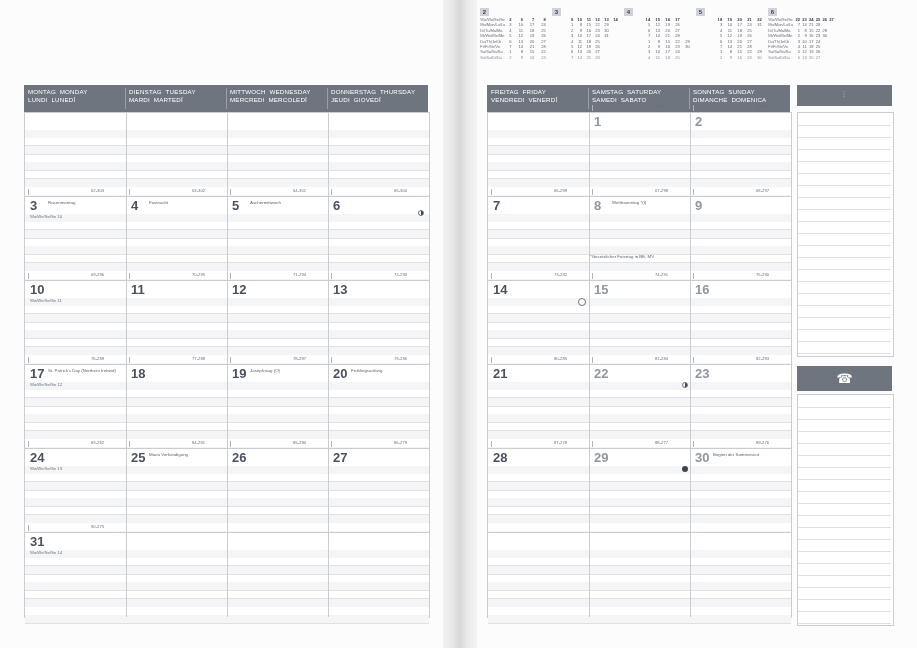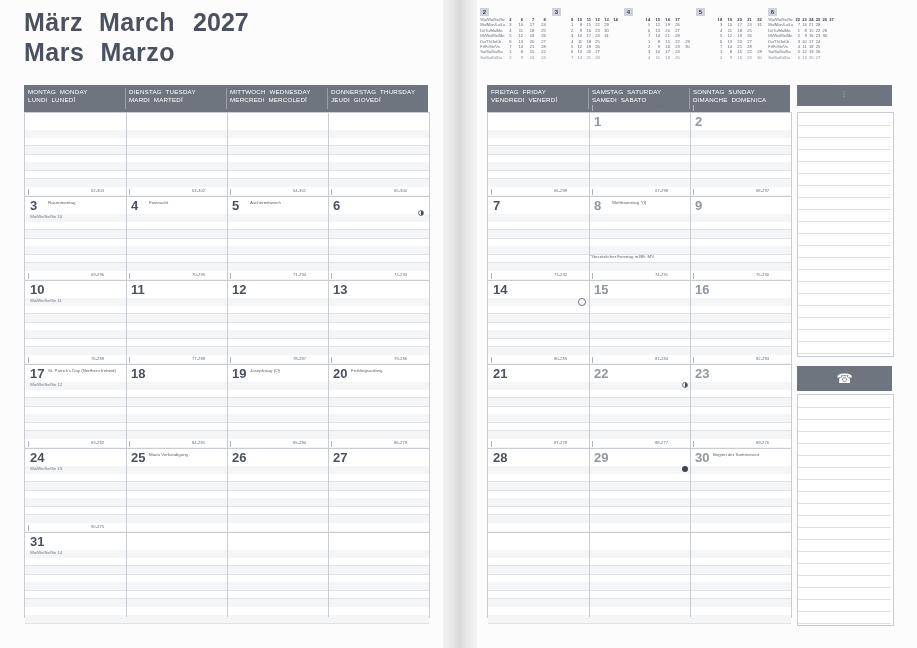--- a/index.html
+++ b/index.html
@@ -72,31 +72,20 @@
 </style>
 </head>
 <body>
 
 <div class="page">
 
   <div class="leaf-left"></div>
   <div class="leaf-right"></div>
   <div class="gutter"></div>
 
-  <div class="heading">
-    <div class="line">
-      <span class="m">März</span>
-      <span class="m m2">March</span>
-      <span class="yr">2027</span>
-    </div>
-    <div class="line line2">
-      <span class="m">Mars</span>
-      <span class="m m2">Marzo</span>
-    </div>
-  </div>
 
   <div class="minis" id="minis">
       <div class="mini">
         <div class="mnum">2</div>
         <table>
           <tbody>
             <tr class="top">
               <td class="dl">Wo/We/Se/Se</td>
               <td><b>2</b></td>
               <td><b>6</b></td>

